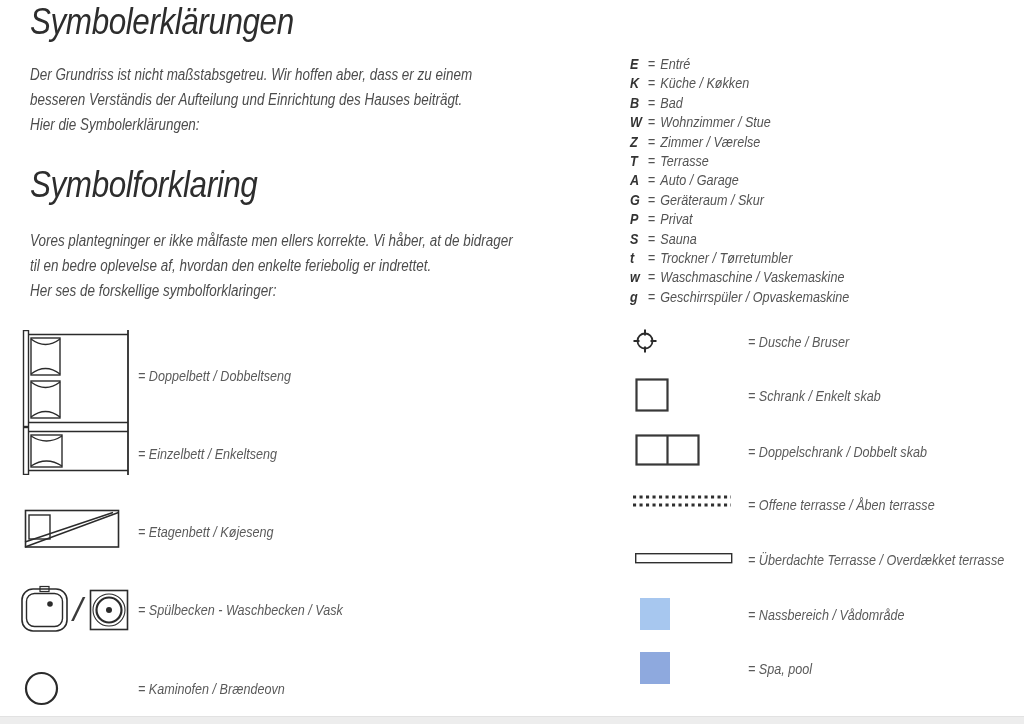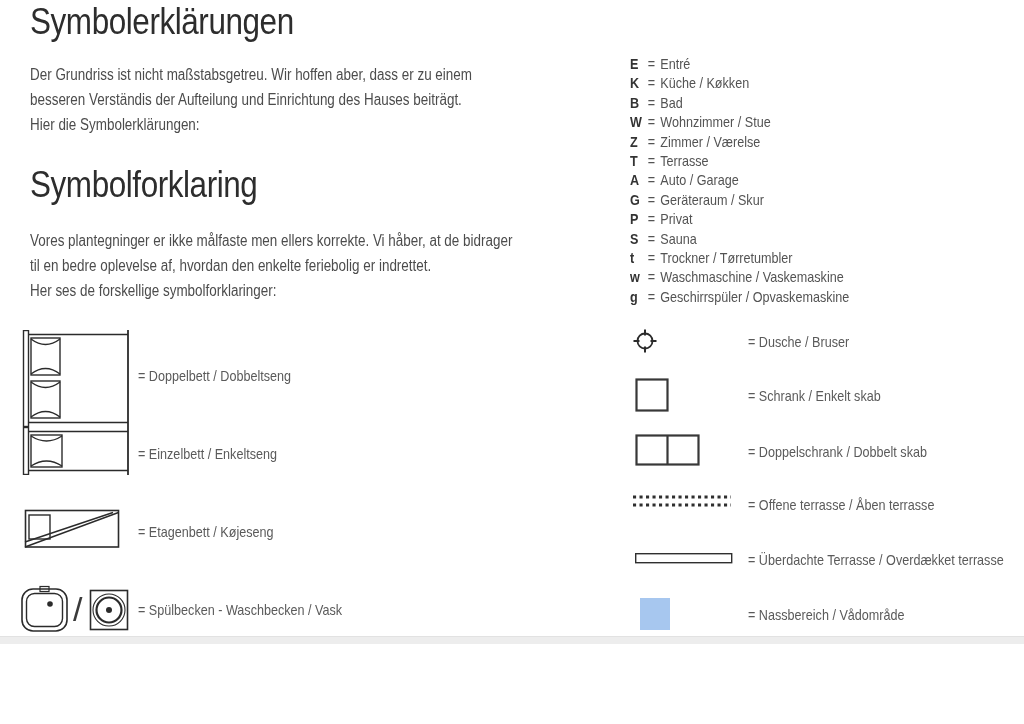--- a/index.html
+++ b/index.html
@@ -1,17 +1,17 @@
 <!DOCTYPE html>
 <html><head>
 <meta charset="utf-8">
 <style>
   html,body{margin:0;padding:0;background:#fff;}
-  #page{position:relative;width:1024px;height:644px;background:#ffffff;overflow:hidden;
-        font-family:"Liberation Sans","DejaVu Sans",sans-serif;-webkit-font-smoothing:antialiased;}
+  #page{position:relative;width:1024px;height:724px;background:#ffffff;overflow:hidden;
+        font-family:"Liberation Sans","DejaVu Sans",sans-serif;font-style:italic;-webkit-font-smoothing:antialiased;}
   h1.title{position:absolute;margin:0;font-size:37px;font-weight:500;color:#2d2d2d;
            letter-spacing:-.5px;line-height:44px;white-space:nowrap;
            transform:scaleX(.85);transform-origin:0 0;}
   .para{position:absolute;font-size:16px;line-height:25px;color:#4c4c4c;white-space:nowrap;
         transform:scaleX(.84);transform-origin:0 0;}
   
   #letter-legend{position:absolute;left:630px;top:54px;transform:scaleX(.84);transform-origin:0 0;}
   .legend-row{height:19.4px;line-height:19.4px;font-size:15px;white-space:nowrap;}
   .legend-row .ltr{display:inline-block;width:21px;font-weight:bold;color:#333;}
   .legend-row .eq{display:inline-block;width:15px;color:#535353;}

